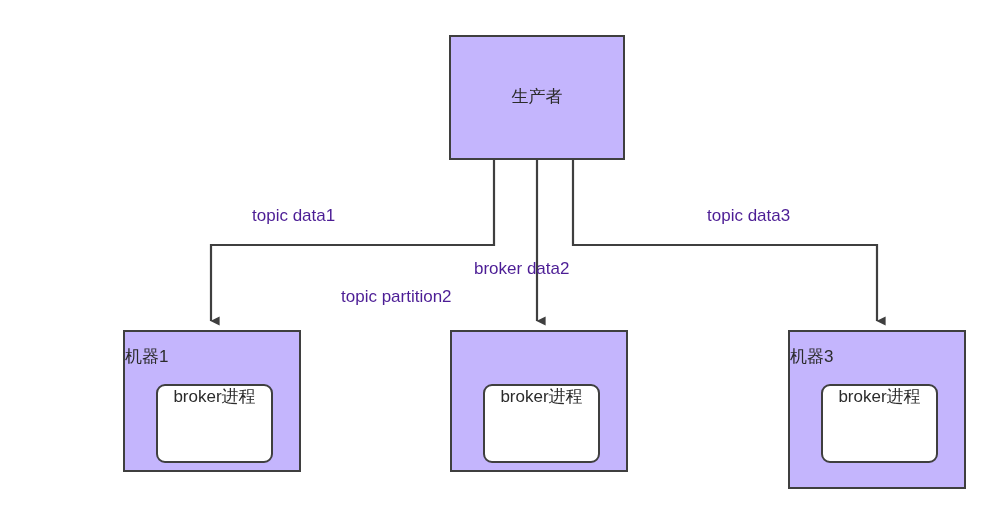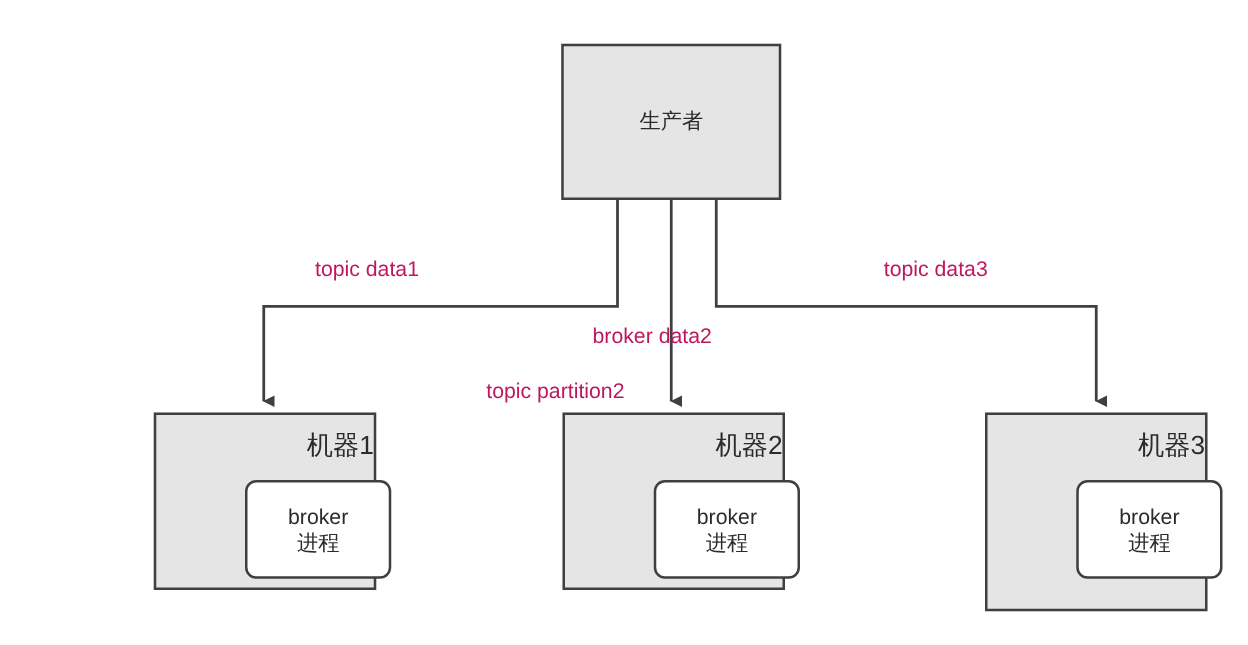--- a/index.html
+++ b/index.html
@@ -21,30 +21,30 @@
     position: absolute;
     left: 0;
     top: 0;
     width: 998px;
     height: 516px;
   }
   .node-box {
     position: absolute;
     box-sizing: border-box;
     border: 2px solid #3f3f3f;
-    background: #e5e5e5;
+    background: #c4b5fd;
     padding-left: 45px;
   }
   .node-title {
     position: absolute;
     left: 0;
     right: 0;
-    text-align: right;
+    text-align: left;
     color: #2b2b2b;
-    font-size: 21px;
+    font-size: 17px;
     line-height: 20px;
     white-space: nowrap;
   }
   .producer-label {
     position: absolute;
     left: 0;
     right: 0;
     top: 50px;
     text-align: center;
     color: #2b2b2b;
@@ -52,35 +52,33 @@
     line-height: 20px;
     white-space: nowrap;
   }
   .inner-box {
     position: absolute;
     box-sizing: border-box;
     border: 2px solid #3f3f3f;
     border-radius: 9px;
     background: #ffffff;
     display: flex;
-    flex-direction: column;
-    align-items: center;
+    flex-direction: row;
     justify-content: center;
-    margin-left: 40px;
   }
   .inner-line {
     color: #2b2b2b;
     font-size: 17px;
     line-height: 21px;
     white-space: nowrap;
     text-align: center;
   }
   .edge-label {
     position: absolute;
-    color: #be185d;
+    color: #4c1d95;
     font-size: 17px;
     line-height: 20px;
     white-space: nowrap;
   }
 </style>
 </head>
 <body>
 
 <div id="canvas">
 
@@ -99,32 +97,31 @@
   </svg>
 
   <div class="node-box" style="left:449px; top:35px; width:176px; height:125px;">
     <div class="producer-label">生产者</div>
   </div>
 
   <div class="edge-label" style="left:252px; top:206px;">topic data1</div>
   <div class="edge-label" style="left:474px; top:259px;">broker data2</div>
   <div class="edge-label" style="left:707px; top:206px;">topic data3</div>
 
-  <div class="edge-label" style="left:341px; top:303px;margin-left:48px;">topic partition2</div>
+  <div class="edge-label" style="left:341px; top:287px;">topic partition2</div>
 
   <div class="node-box" style="left:123px; top:330px; width:178px; height:142px;">
     <div class="node-title" style="top:15px;">机器1</div>
     <div class="inner-box" style="left:31px; top:52px; width:117px; height:79px;">
       <div class="inner-line">broker</div>
       <div class="inner-line">进程</div>
     </div>
   </div>
 
   <div class="node-box" style="left:450px; top:330px; width:178px; height:142px;">
-    <div class="node-title" style="top:15px;">机器2</div>
     <div class="inner-box" style="left:31px; top:52px; width:117px; height:79px;">
       <div class="inner-line">broker</div>
       <div class="inner-line">进程</div>
     </div>
   </div>
 
   <div class="node-box" style="left:788px; top:330px; width:178px; height:159px;">
     <div class="node-title" style="top:15px;">机器3</div>
     <div class="inner-box" style="left:31px; top:52px; width:117px; height:79px;">
       <div class="inner-line">broker</div>

